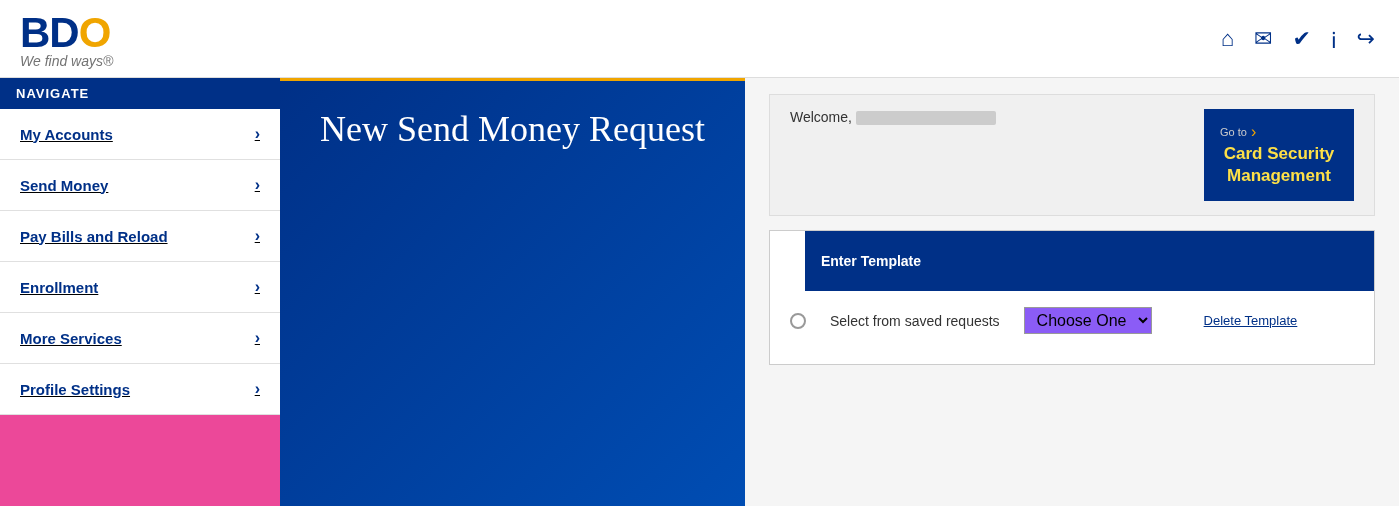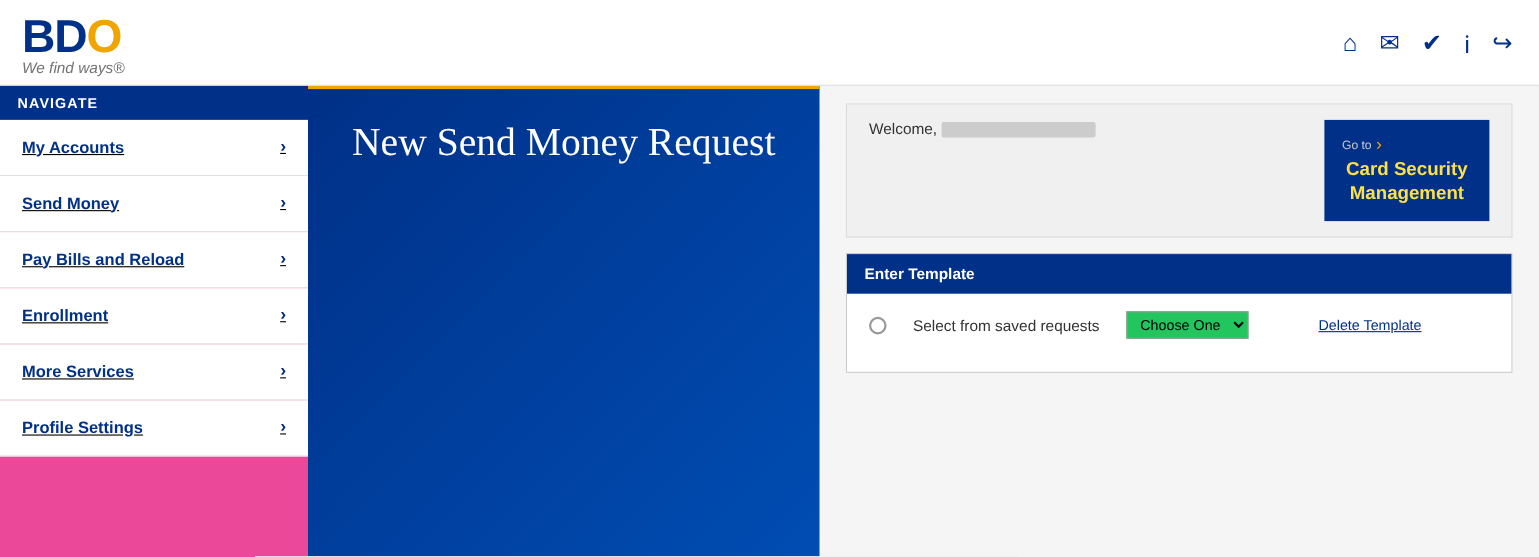--- a/index.html
+++ b/index.html
@@ -126,36 +126,37 @@
     
     .template-section {
       background: #fff;
       border: 1px solid #ccc;
     }
     .template-header {
       background: #003087;
       color: #fff;
       font-size: 14px;
       font-weight: bold;
-      padding: 10px 16px;
+      padding: 22px 16px;
+      margin-left: 35px;
     }
     .template-body { padding: 16px 20px 20px; }
     .template-row { display: flex; align-items: center; gap: 24px; margin-bottom: 10px; }
     .radio-btn { width: 16px; height: 16px; border-radius: 50%; border: 2px solid #999; background: #fff; flex-shrink: 0; cursor: pointer; }
     .radio-btn.selected { border: 2px solid #cc3399; background: radial-gradient(circle at center, #cc3399 45%, #fff 45%); }
     .template-label { font-size: 14px; color: #333; }
     .template-select {
       border: 1px solid #999;
       padding: 3px 8px;
-      font-size: 13px;
-      background: #22c55e;
+      font-size: 16px;
+      background: #8b5cf6;
       cursor: pointer;
       min-width: 100px;
     }
-    .delete-link { color: #003087; font-size: 13px; text-decoration: underline; cursor: pointer; margin-left: 40px; }
+    .delete-link { color: #003087; font-size: 13px; text-decoration: underline; cursor: pointer; margin-left: 28px; }
   </style>
 </head>
 <body>
 
 <div class="top-bar">
   <div class="logo-area">
     <div class="logo-bdo">
       <span style="color:#003087">BD</span><span style="color:#f0a500">O</span>
     </div>
     <div class="logo-tagline">We find ways®</div>

